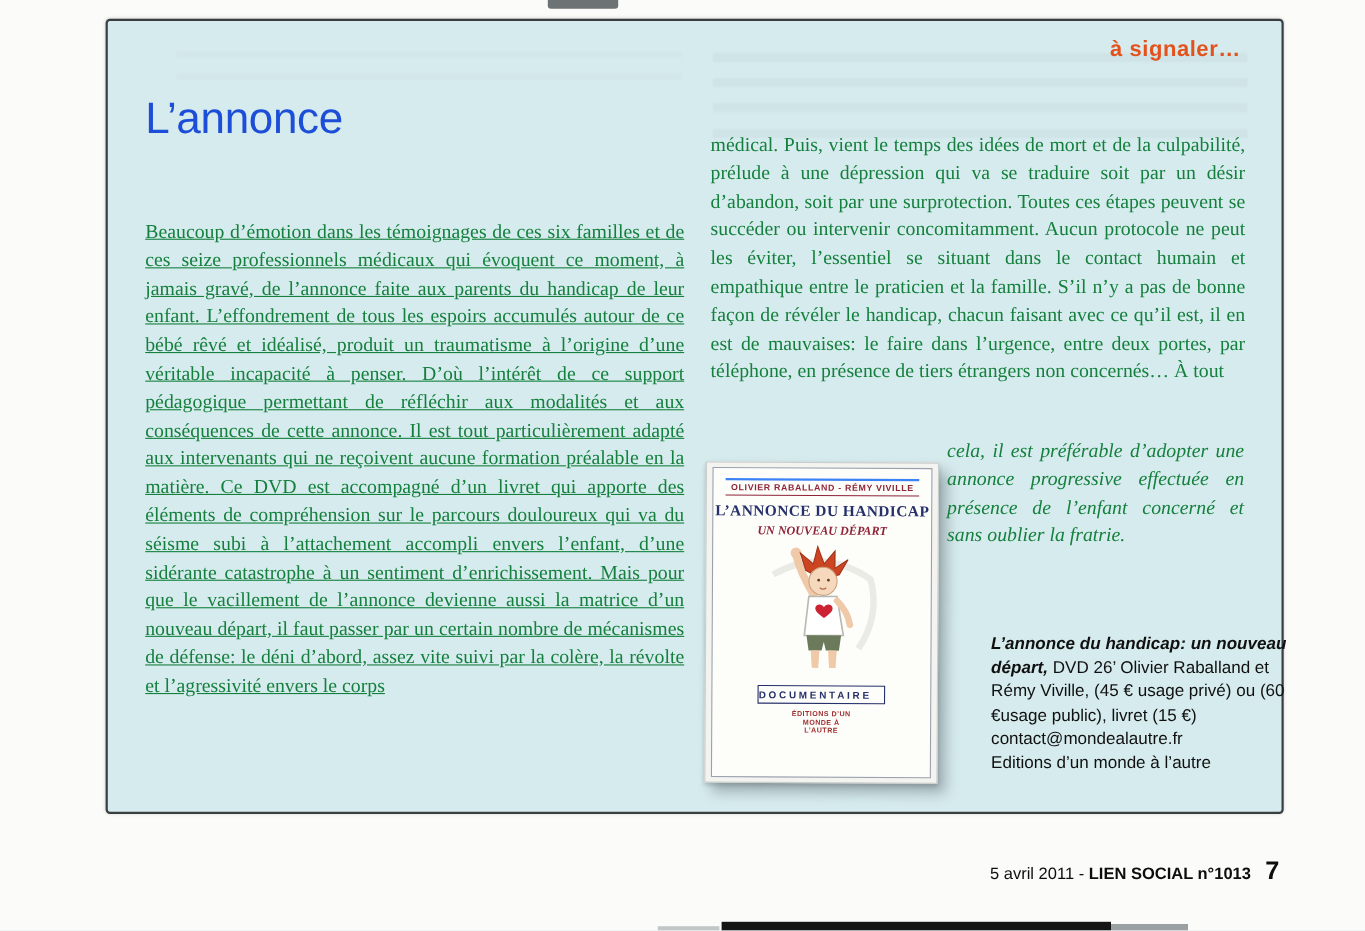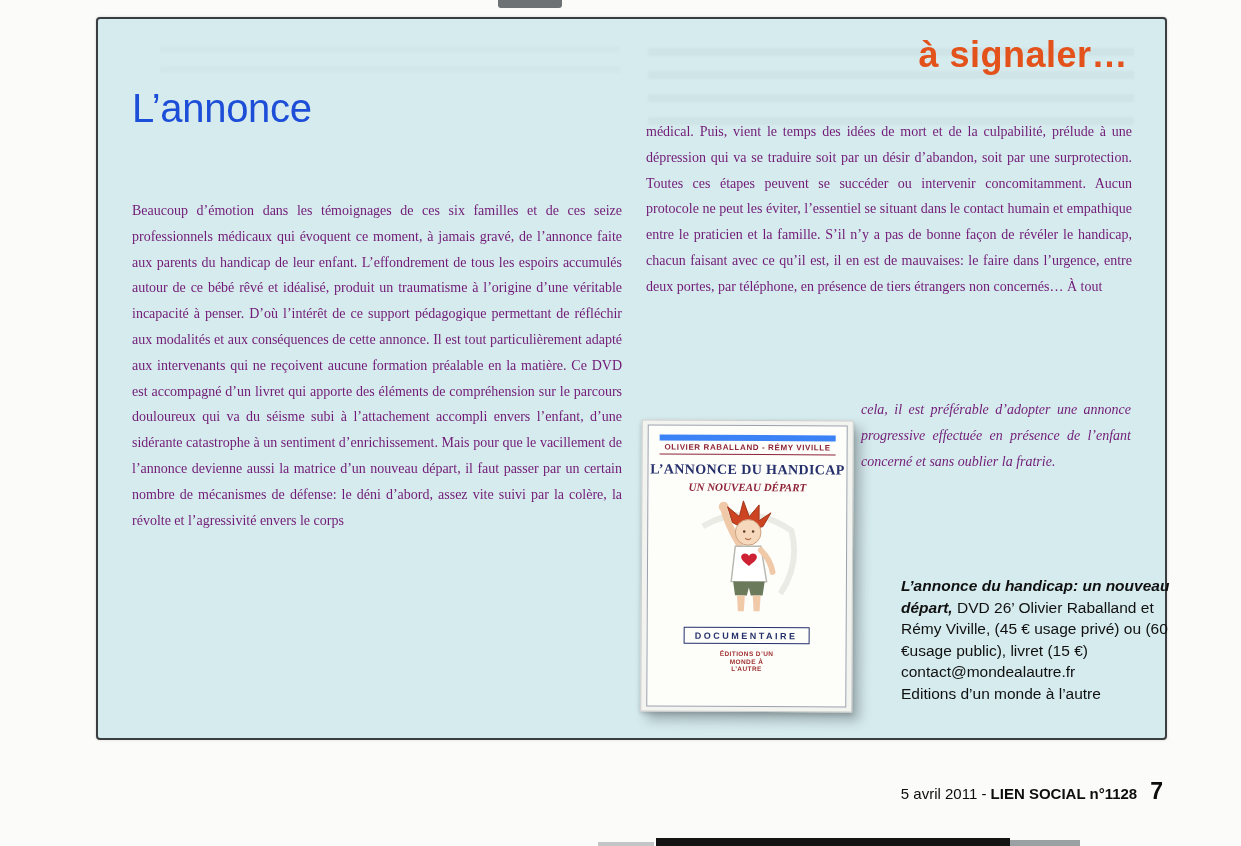--- a/index.html
+++ b/index.html
@@ -28,40 +28,40 @@
     background: repeating-linear-gradient(180deg, rgba(110,120,126,0.14) 0 8px, rgba(0,0,0,0) 8px 23px);
   }
   .ghost-2 {
     left: 160px; top: 46px; width: 460px; height: 34px; opacity: .22;
     background: repeating-linear-gradient(180deg, rgba(110,120,126,0.14) 0 7px, rgba(0,0,0,0) 7px 20px);
   }
 
   .section-label {
     position: absolute; top: 34px; right: 113px;
     font-family: "Liberation Sans", sans-serif;
-    font-size: 36px; font-weight: bold; letter-spacing: 0.5px;
+    font-size: 20px; font-weight: bold; letter-spacing: 0.5px;
     color: var(--accent-orange, #e4521b);
   }
 
   .article-title {
     position: absolute; left: 132px; top: 84px;
     font-family: "Liberation Sans", sans-serif;
     font-weight: 500; font-size: 40px; line-height: 48px;
     color: #1d4ed8; letter-spacing: -0.3px;
   }
   .article-title .t-line { display: block; }
 
   .body-col {
     position: absolute;
-    font-size: 14px; line-height: 25.8px;
+    font-size: 18px; line-height: 25.8px;
     text-align: justify;
     hyphens: auto; -webkit-hyphens: auto;
-    color: #701a75;
+    color: #15803d;
   }
-  .left-col  { left: 132px; top: 198px; width: 490px; }
+  .left-col  { left: 132px; top: 198px; width: 490px; text-decoration: underline; }
   .right-col { left: 646px; top: 119px; width: 486px; }
   .wrap-col  { left: 861px; top: 397px; width: 270px; font-style: italic; }
 
   
   .cover-photo {
     position: absolute; left: 641px; top: 420px; width: 212px; height: 292px;
     background: linear-gradient(160deg, #fafaf7 0%, #ececе7 70%, #e6e6e1 100%);
     background-color: #f3f3ef;
     border: 1px solid #c9cdcc;
     box-shadow: 7px 8px 12px rgba(85,95,100,0.45), 0 2px 4px rgba(0,0,0,0.2);
@@ -71,42 +71,42 @@
     position: absolute; left: 5px; top: 4px; right: 5px; bottom: 4px;
     background: #fdfdfa;
     border: 1px solid #9aa0ae;
     display: flex; flex-direction: column; align-items: center;
   }
   .cover-authors {
     margin-top: 9px;
     font-family: "Liberation Sans", sans-serif;
     font-size: 8px; font-weight: bold; letter-spacing: 0.6px;
     color: var(--cover-red, #8e2437);
-    border-top: 6px solid #3b82f6; border-bottom: 1px solid #8e2437;
+    border-top: 2px solid #3b82f6; border-bottom: 1px solid #8e2437;
     padding: 2px 5px; white-space: nowrap;
   }
   .cover-title {
     margin-top: 7px;
     font-family: "Liberation Serif", serif;
     font-size: 14px; font-weight: bold; letter-spacing: 0.4px;
     color: var(--cover-navy, #26306b); white-space: nowrap;
   }
   .cover-subtitle {
     margin-top: 3px;
     font-family: "Liberation Serif", serif;
     font-style: italic; font-weight: bold; font-size: 11px;
     color: var(--cover-red, #8e2437);
   }
   .cover-illustration { margin-top: 2px; height: 128px; }
   .cover-genre {
     margin-top: 4px;
     font-family: "Liberation Sans", sans-serif;
     font-size: 9px; font-weight: bold; letter-spacing: 2.5px;
     color: var(--cover-navy, #26306b);
-    border: 1px solid #26306b; padding: 3px 11px 2px 10px;
+    border: 1px solid #26306b; padding: 3px 11px 2px 0;
   }
   .cover-publisher {
     margin-top: 6px; width: 64px;
     font-family: "Liberation Sans", sans-serif;
     font-size: 6.5px; line-height: 7.5px; font-weight: bold;
     letter-spacing: 0.4px; text-align: center;
     color: #a03232;
   }
 
   .caption {
@@ -181,19 +181,19 @@
 
 <p class="body-col wrap-col">cela, il est préférable d’adopter une annonce progressive effectuée en présence de l’enfant concerné et sans oublier la fratrie.</p>
 
 <div class="caption">
   <span class="caption-lead">L’annonce du handicap: un nouveau départ,</span><span class="caption-body"> DVD 26’ Olivier Raballand et Rémy Viville, (45 € usage privé) ou (60 €usage public), livret (15 €)</span>
   <span class="caption-line">contact@mondealautre.fr</span>
   <span class="caption-line">Editions d’un monde à l’autre</span>
 </div>
 
 <div class="footer">
-  <span class="footer-meta"><span class="footer-date">5 avril 2011 - </span><span class="footer-journal">LIEN SOCIAL n°1128</span></span>
+  <span class="footer-meta"><span class="footer-date">5 avril 2011 - </span><span class="footer-journal">LIEN SOCIAL n°1013</span></span>
   <span class="footer-page">7</span>
 </div>
 
 <div class="scan-edge edge-b-black"></div>
 <div class="scan-edge edge-b-gray1"></div>
 <div class="scan-edge edge-b-gray2"></div>
 
 </body></html>

